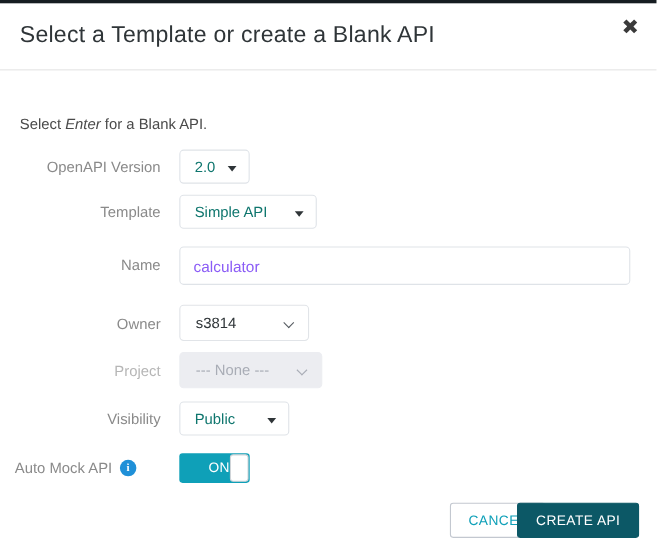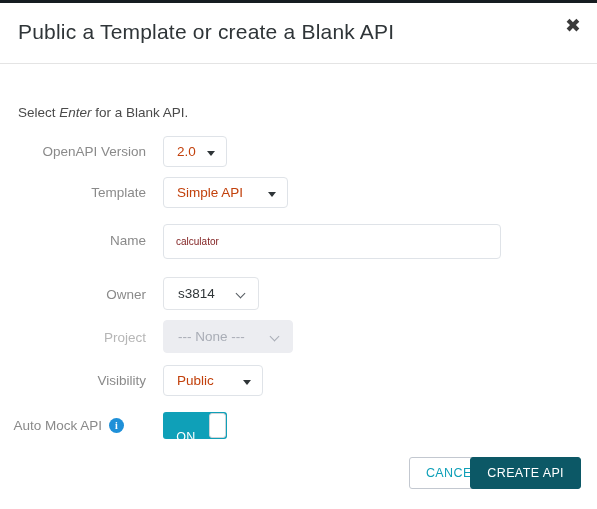--- a/index.html
+++ b/index.html
@@ -111,21 +111,21 @@
   
   .dropdown {
     position: relative;
     display: inline-block;
     box-sizing: border-box;
     height: 31px;
     border: 1px solid #dfe3e8;
     border-radius: 4px;
     background: #ffffff;
     font-size: 13.5px;
-    color: #c2410c;
+    color: #0f766e;
     line-height: 29px;
     padding: 0 30px 0 13px;
     cursor: pointer;
     white-space: nowrap;
   }
   .dropdown .caret {
     position: absolute;
     right: 11px;
     top: 14px;
     width: 0; height: 0;
@@ -173,28 +173,28 @@
     cursor: default;
   }
   .nativeselect.disabled .chev::before {
     border-left-color: #a9adb6;
     border-bottom-color: #a9adb6;
   }
 
   
   #name-input {
     box-sizing: border-box;
-    width: 338px;
+    width: 410px;
     height: 35px;
     border: 1px solid #dfe3e8;
     border-radius: 4px;
     background: #ffffff;
     font-family: "Liberation Sans", sans-serif;
-    font-size: 10px;
-    color: #7f1d1d;
+    font-size: 14px;
+    color: #8b5cf6;
     padding: 0 12px;
     outline: none;
   }
 
   
   .info-icon {
     display: inline-block;
     vertical-align: middle;
     width: 15px;
     height: 15px;
@@ -218,25 +218,25 @@
     width: 64px;
     height: 27px;
     border-radius: 3px;
     background: #0fa0b8;
     cursor: pointer;
     overflow: hidden;
   }
   .toggle .toggle-text {
     position: absolute;
     left: 0;
-    top: 12px;
+    top: 0;
     width: 46px;
     height: 27px;
     line-height: 27px;
-    text-align: center;
+    text-align: right;
     color: #ffffff;
     font-size: 12.5px;
     letter-spacing: .4px;
   }
   .toggle .toggle-knob {
     position: absolute;
     right: 1px;
     top: 1px;
     width: 17px;
     height: 25px;
@@ -283,21 +283,21 @@
   }
 </style>
 </head>
 <body>
 
 <div id="modal">
 
   <div id="topbar"></div>
 
   <div id="modal-header">
-    <div id="modal-title">Public a Template or create a Blank API</div>
+    <div id="modal-title">Select a Template or create a Blank API</div>
     <button id="close-button">✖</button>
   </div>
 
   <div id="modal-body">
 
     <p id="intro">
       <br>
       <span>Select </span><span class="none-word">Enter</span><span> for a Blank API.</span>
     </p>
 
@@ -324,21 +324,21 @@
     <div class="form-row" style="top:164px">
       <div class="form-label" style="top:5px">Name</div>
       <div class="control-wrap" style="top:-4px">
         <input id="name-input" type="text" value="calculator" style="">
       </div>
     </div>
 
     <div class="form-row" style="top:218px">
       <div class="form-label" style="top:5px">Owner</div>
       <div class="control-wrap" style="top:-5px">
-        <div class="nativeselect" style="width:96px">
+        <div class="nativeselect" style="width:118px">
           <span>s3814</span>
           <span class="chev"></span>
         </div>
       </div>
     </div>
 
     <div class="form-row" style="top:261px">
       <div class="form-label disabled" style="top:5px">Project</div>
       <div class="control-wrap" style="top:-5px">
         <div class="nativeselect disabled" style="width:130px">

